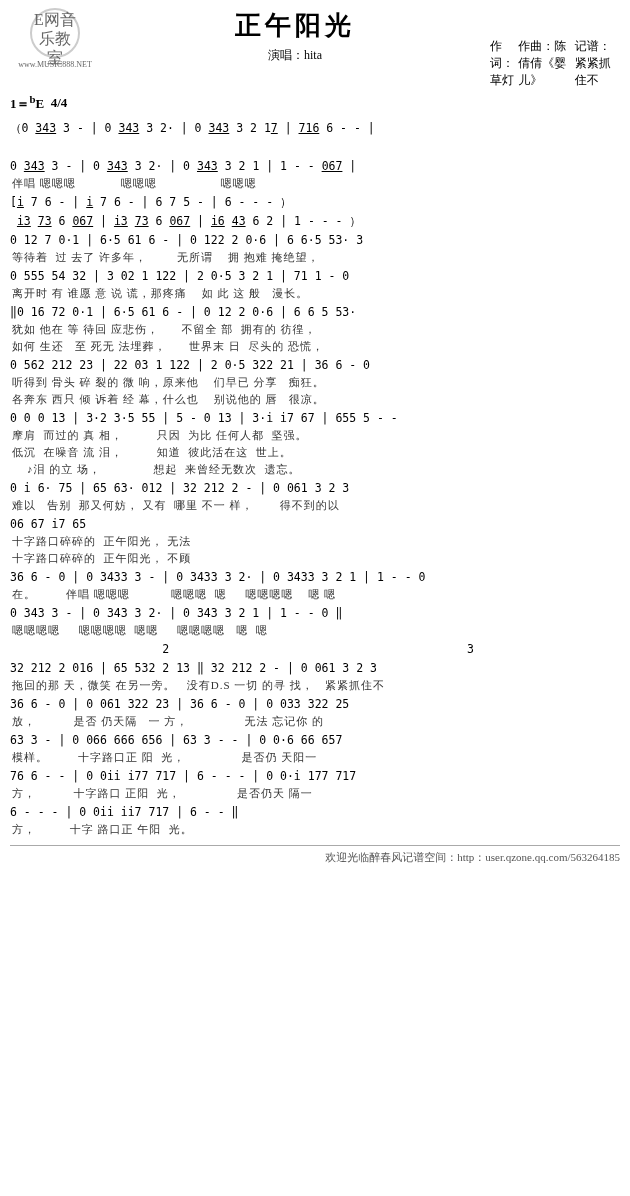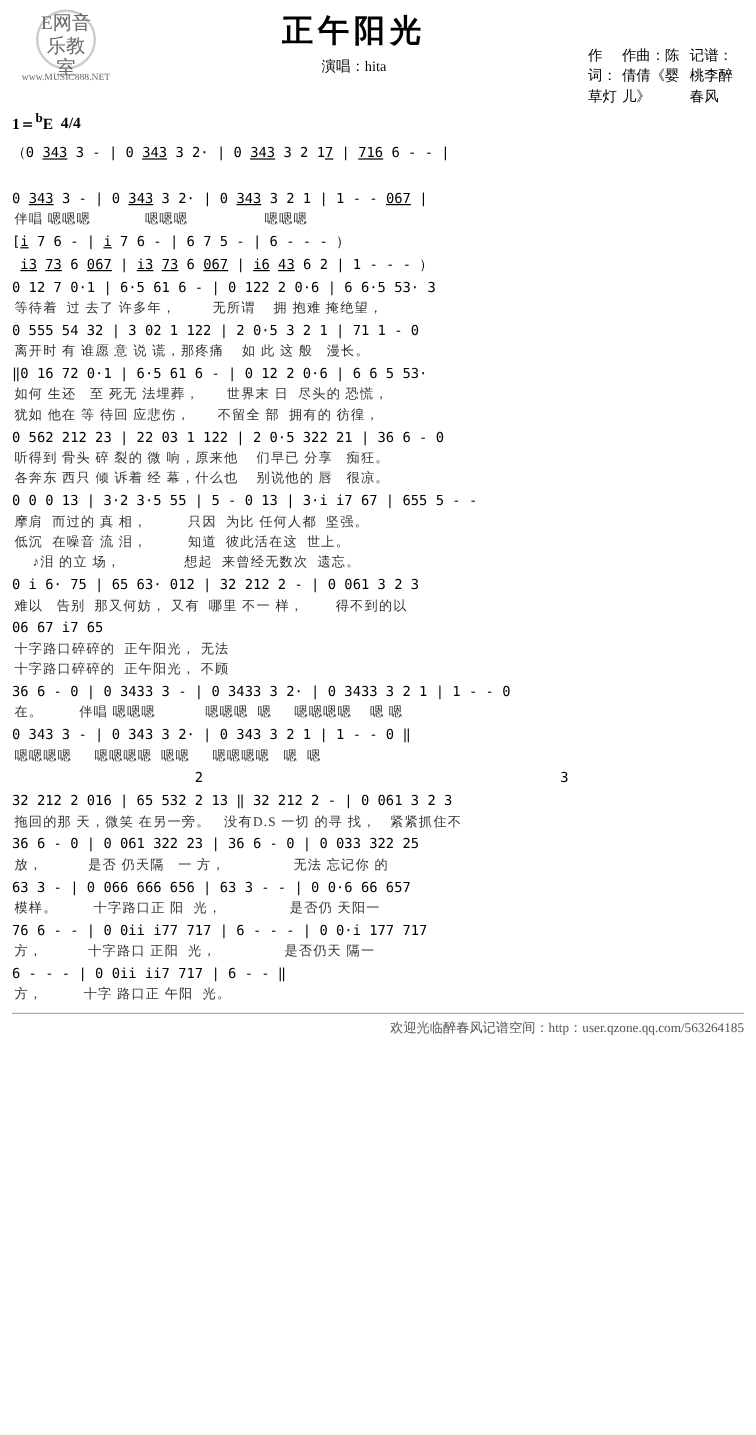--- a/index.html
+++ b/index.html
@@ -111,21 +111,21 @@
     </div>
     <div class="title-area">
       <div class="main-title">正午阳光</div>
       <div class="subtitle-row">
         <span><span>演唱：</span><span>hita</span></span>
       </div>
     </div>
     <div class="credits-area">
       <div><span>作词：</span><span>草灯</span></div>
       <div><span>作曲：</span><span>陈倩倩《婴儿》</span></div>
-      <div><span>记谱：</span><span>桃李醉春风</span></div>
+      <div><span>记谱：</span><span>紧紧抓住不</span></div>
     </div>
   </div>
 
   <div style="display:flex; align-items:center; margin-bottom:6px; font-size:13px; font-weight:bold;">
     <span>1＝<sup>b</sup>E &nbsp;</span>
     <span style="font-size:13px;">4/4</span>
   </div>
 
   <div>
 <pre>（0 <u>343</u> 3 - | 0 <u>343</u> 3 2· | 0 <u>343</u> 3 2 1<u>7</u> | <u>716</u> 6 - - |
@@ -136,22 +136,22 @@
 <pre>[<u>i</u> 7 6 - | <u>i</u> 7 6 - | 6 7 5 - | 6 - - - ）
  <u>i3</u> <u>73</u> 6 <u>067</u> | <u>i3</u> <u>73</u> 6 <u>067</u> | <u>i6</u> <u>43</u> 6 2 | 1 - - - ）</pre>
 
 <pre>0 12 7 0·1 | 6·5 61 6 - | 0 122 2 0·6 | 6 6·5 53· 3</pre>
 <div class="lyrics-line">等待着&nbsp;&nbsp;过&nbsp;去了&nbsp;许多年，&nbsp;&nbsp;&nbsp;&nbsp;&nbsp;&nbsp;&nbsp;&nbsp;无所谓&nbsp;&nbsp;&nbsp;&nbsp;拥&nbsp;抱难&nbsp;掩绝望，</div>
 
 <pre>0 555 54 32 | 3 02 1 122 | 2 0·5 3 2 1 | 71 1 - 0</pre>
 <div class="lyrics-line">离开时&nbsp;有&nbsp;谁愿&nbsp;意&nbsp;说&nbsp;谎，那疼痛&nbsp;&nbsp;&nbsp;&nbsp;如&nbsp;此&nbsp;这&nbsp;般&nbsp;&nbsp;&nbsp;漫长。</div>
 
 <pre>‖0 16 72 0·1 | 6·5 61 6 - | 0 12 2 0·6 | 6 6 5 53·</pre>
+<div class="lyrics-line">犹如&nbsp;他在&nbsp;等&nbsp;待回&nbsp;应悲伤，&nbsp;&nbsp;&nbsp;&nbsp;&nbsp;&nbsp;不留全&nbsp;部&nbsp;&nbsp;拥有的&nbsp;彷徨，</div>
 <div class="lyrics-line">如何&nbsp;生还&nbsp;&nbsp;&nbsp;至&nbsp;死无&nbsp;法埋葬，&nbsp;&nbsp;&nbsp;&nbsp;&nbsp;&nbsp;世界末&nbsp;日&nbsp;&nbsp;尽头的&nbsp;恐慌，</div>
-<div class="lyrics-line">犹如&nbsp;他在&nbsp;等&nbsp;待回&nbsp;应悲伤，&nbsp;&nbsp;&nbsp;&nbsp;&nbsp;&nbsp;不留全&nbsp;部&nbsp;&nbsp;拥有的&nbsp;彷徨，</div>
 
 <pre>0 562 212 23 | 22 03 1 122 | 2 0·5 322 21 | 36 6 - 0</pre>
 <div class="lyrics-line">听得到&nbsp;骨头&nbsp;碎&nbsp;裂的&nbsp;微&nbsp;响，原来他&nbsp;&nbsp;&nbsp;&nbsp;们早已&nbsp;分享&nbsp;&nbsp;&nbsp;痴狂。</div>
 <div class="lyrics-line">各奔东&nbsp;西只&nbsp;倾&nbsp;诉着&nbsp;经&nbsp;幕，什么也&nbsp;&nbsp;&nbsp;&nbsp;别说他的&nbsp;唇&nbsp;&nbsp;&nbsp;很凉。</div>
 
 <pre>0 0 0 13 | 3·2 3·5 55 | 5 - 0 13 | 3·i i7 67 | 655 5 - -</pre>
 <div class="lyrics-line">摩肩&nbsp;&nbsp;而过的&nbsp;真&nbsp;相，&nbsp;&nbsp;&nbsp;&nbsp;&nbsp;&nbsp;&nbsp;&nbsp;&nbsp;只因&nbsp;&nbsp;为比&nbsp;任何人都&nbsp;&nbsp;坚强。</div>
 <div class="lyrics-line">低沉&nbsp;&nbsp;在噪音&nbsp;流&nbsp;泪，&nbsp;&nbsp;&nbsp;&nbsp;&nbsp;&nbsp;&nbsp;&nbsp;&nbsp;知道&nbsp;&nbsp;彼此活在这&nbsp;&nbsp;世上。</div>
 <div class="lyrics-line">&nbsp;&nbsp;&nbsp;&nbsp;♪泪&nbsp;的立&nbsp;场，&nbsp;&nbsp;&nbsp;&nbsp;&nbsp;&nbsp;&nbsp;&nbsp;&nbsp;&nbsp;&nbsp;&nbsp;&nbsp;&nbsp;想起&nbsp;&nbsp;来曾经无数次&nbsp;&nbsp;遗忘。</div>
 

